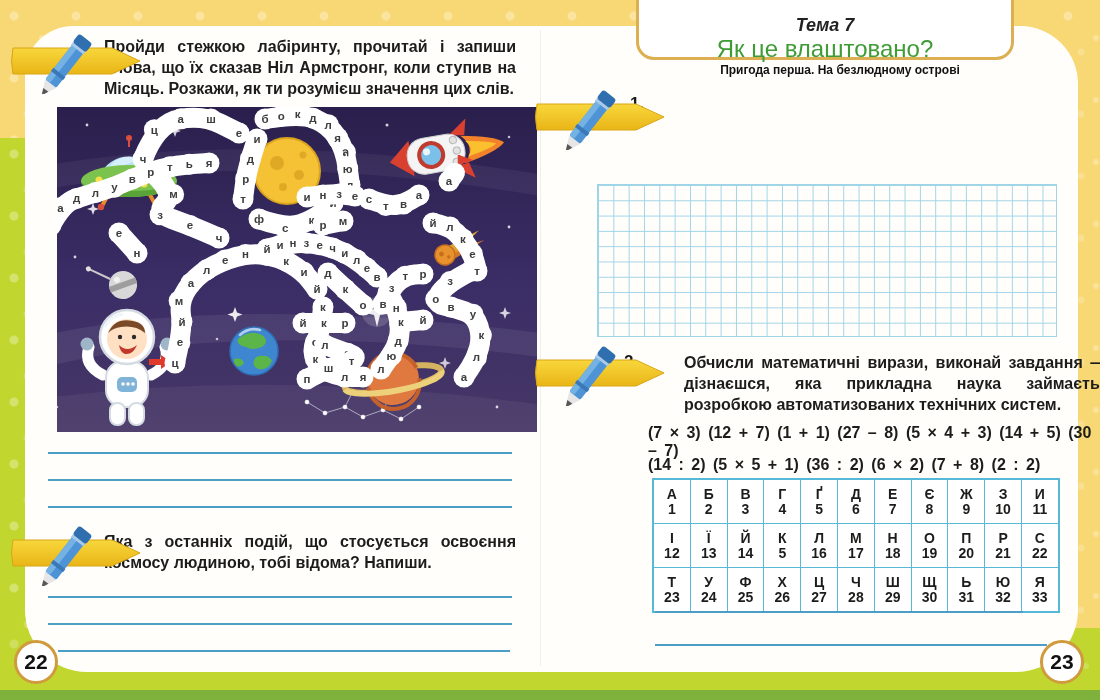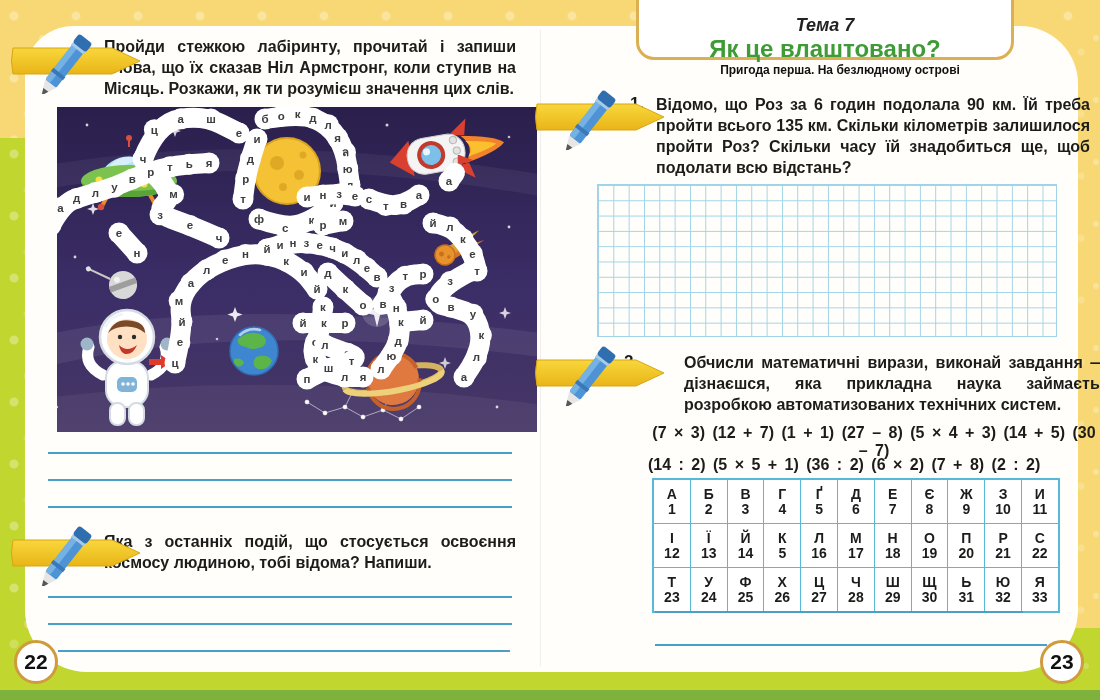--- a/index.html
+++ b/index.html
@@ -20,29 +20,29 @@
     background-size:58px 58px;}
   .green-bar{position:absolute;left:0;top:690px;width:1100px;height:10px;background:#7fb13d;}
   .spread{position:absolute;left:25px;top:26px;width:1053px;height:646px;background:#fffefb;
     border-radius:48px 58px 62px 62px;}
   .gutter{position:absolute;left:540px;top:30px;width:1px;height:636px;background:rgba(0,0,0,.06);}
 
   
   .theme-box{position:absolute;left:636px;top:-16px;width:378px;height:76px;background:#fff;
     border:3px solid #dcaf53;border-radius:18px;box-sizing:border-box;text-align:center;}
   .theme-label{margin-top:28px;font-size:18px;font-style:italic;font-weight:600;color:#222;}
-  .theme-title{font-size:24px;font-weight:bold;color:#3e9b35;line-height:26px;}
+  .theme-title{font-size:24px;font-weight:normal;color:#3e9b35;line-height:26px;}
   .subtitle{position:absolute;left:598px;top:63px;width:484px;text-align:center;
     font-size:12px;font-weight:bold;color:#111;}
 
   
   .task-num{position:absolute;font-size:17px;font-weight:bold;}
   .task-text{position:absolute;font-size:16px;font-weight:600;line-height:21px;
     text-align:justify;color:#1c1c1b;}
-  .expr{position:absolute;font-size:16px;font-weight:600;word-spacing:3px;color:#1c1c1b;text-align:center;}
+  .expr{position:absolute;font-size:16px;font-weight:600;word-spacing:3px;color:#1c1c1b;}
 
   
   .wline{position:absolute;height:0;border-top:2px solid #4b9fc7;}
 
   
   .calc-grid{position:absolute;left:597px;top:184px;width:460px;height:153px;box-sizing:border-box;
     border:1px solid #9fd4e8;
     background-image:linear-gradient(to right,#9fd4e8 1px,transparent 1px),
                      linear-gradient(to bottom,#9fd4e8 1px,transparent 1px);
     background-size:15.33px 15.3px;}
@@ -522,21 +522,20 @@
   <div class="theme-box">
     <div class="theme-label">Тема 7</div>
     <div class="theme-title">Як це влаштовано?</div>
   </div>
   <div class="subtitle">Пригода перша. На безлюдному острові</div>
 
   <svg class="banner" style="left:534px;top:84px" viewBox="0 0 160 66">
       <use href="#banner-art"></use>
     </svg>
   <div class="task-num" style="left:630px;top:94px">1.</div>
-  <div class="task-text" style="left:656px;top:94px;width:434px">Відомо, що Роз за 6 годин подолала 90 км. Їй треба пройти всього 135 км. Скільки кілометрів залишилося пройти Роз? Скільки часу їй знадобиться ще, щоб подолати всю відстань?</div>
 
   <div class="calc-grid"></div>
 
   <svg class="banner" style="left:534px;top:340px" viewBox="0 0 160 66">
       <use href="#banner-art"></use>
     </svg>
   <div class="task-num" style="left:624px;top:352px">2.</div>
   <div class="task-text" style="left:684px;top:352px;width:434px">Обчисли математичні вирази, виконай завдання — і дізнаєшся, яка прикладна наука займається розробкою автоматизованих технічних систем.</div>
 
   <div class="expr" style="left:648px;top:424px">(7 × 3)  (12 + 7)  (1 + 1)  (27 – 8)  (5 × 4 + 3)  (14 + 5)  (30 – 7)</div>

